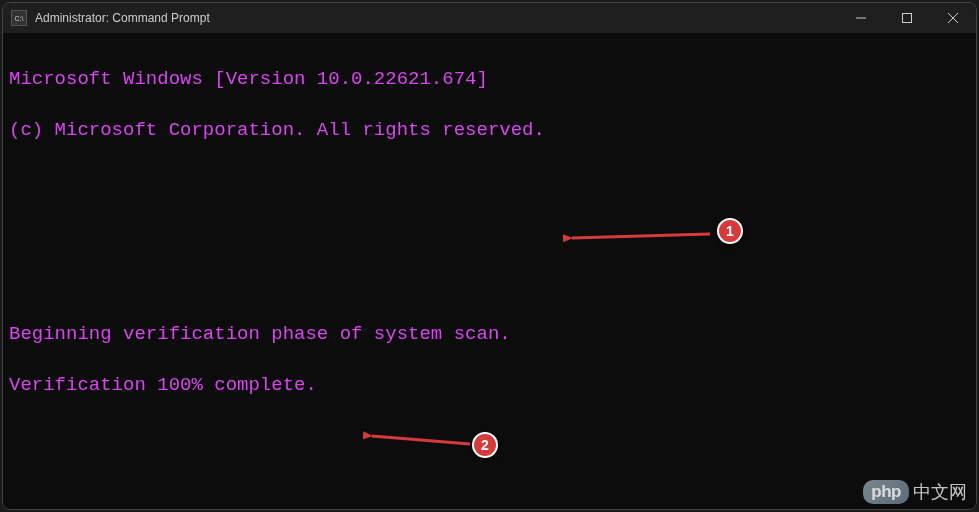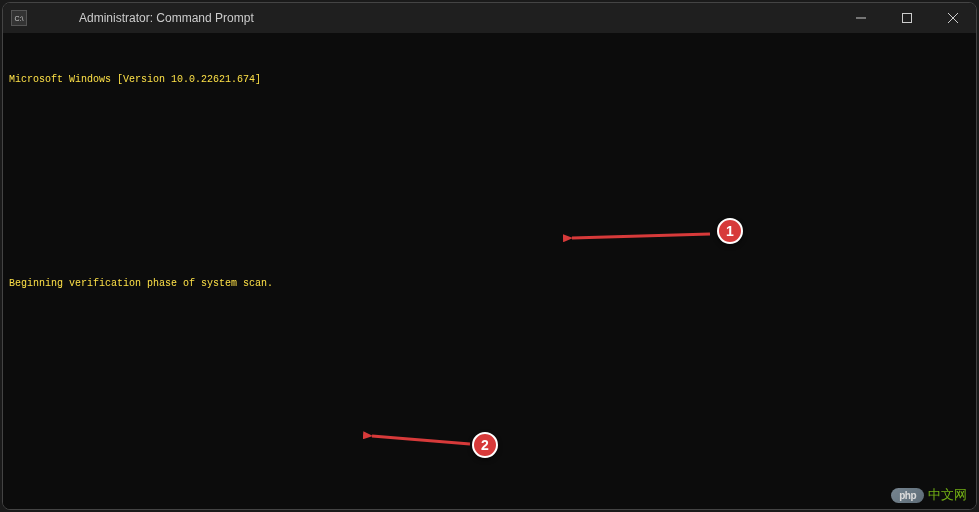--- a/index.html
+++ b/index.html
@@ -43,45 +43,44 @@
       margin-right: 8px;
       display: flex;
       align-items: center;
       justify-content: center;
       font-size: 10px;
       background: #333;
       border: 1px solid #555;
     }
     .title-text {
       flex: 1;
-      margin-left: 44px;
     }
     .window-controls {
       display: flex;
       height: 100%;
     }
     .window-control {
       width: 46px;
       height: 100%;
       display: flex;
       align-items: center;
       justify-content: center;
       color: #cccccc;
     }
     .window-control svg {
       width: 10px;
       height: 10px;
     }
     .terminal {
       flex: 1;
       background: #0c0c0c;
-      color: #fde047;
+      color: #d946ef;
       padding: 4px 6px;
       font-family: Consolas, 'Courier New', monospace;
-      font-size: 10px;
+      font-size: 19px;
       line-height: 17px;
       white-space: pre;
       overflow: hidden;
       position: relative;
     }
     .terminal-line {
       display: block;
       min-height: 17px;
     }
     .annotation {
@@ -109,31 +108,31 @@
       bottom: 8px;
       right: 12px;
       display: flex;
       align-items: center;
       gap: 4px;
       opacity: 0.85;
     }
     .watermark-logo {
       color: #fff;
       font-family: Arial, sans-serif;
-      font-size: 10px;
+      font-size: 17px;
       font-weight: bold;
       background: linear-gradient(135deg, #8a9ba8, #6b7c89);
       padding: 2px 8px;
       border-radius: 10px;
       letter-spacing: -0.5px;
     }
     .watermark-text {
-      color: #84cc16;
+      color: #e5e5e5;
       font-family: Arial, sans-serif;
-      font-size: 13px;
+      font-size: 18px;
     }
   </style>
 </head>
 <body>
 
 <div class="window">
   <div class="titlebar">
     <div class="title-icon">
       <span style="font-size:7px;color:#ccc;">C:\</span>
     </div>
@@ -152,24 +151,26 @@
       <div class="window-control">
         <svg viewBox="0 0 10 10">
             <line x1="0" y1="0" x2="10" y2="10" stroke="#cccccc" stroke-width="1"></line>
             <line x1="10" y1="0" x2="0" y2="10" stroke="#cccccc" stroke-width="1"></line>
           </svg>
       </div>
     </div>
   </div>
   <div class="terminal">
     <span class="terminal-line">Microsoft Windows [Version 10.0.22621.674]</span>
+    <span class="terminal-line">(c) Microsoft Corporation. All rights reserved.</span>
     <span class="terminal-line"></span>
     <span class="terminal-line"></span>
     <span class="terminal-line"></span>
     <span class="terminal-line">Beginning verification phase of system scan.</span>
+    <span class="terminal-line">Verification 100% complete.</span>
     
     
     
     
     
     
     
     
     
     

